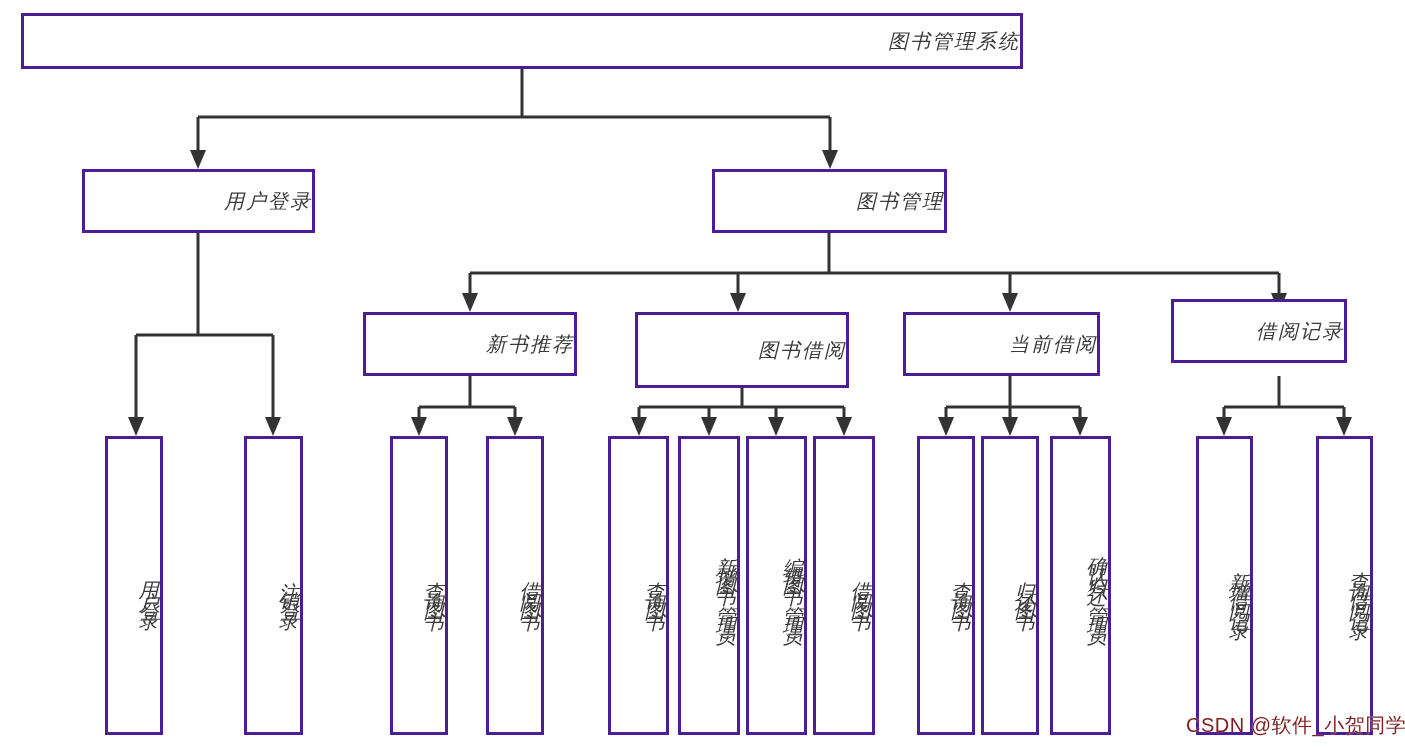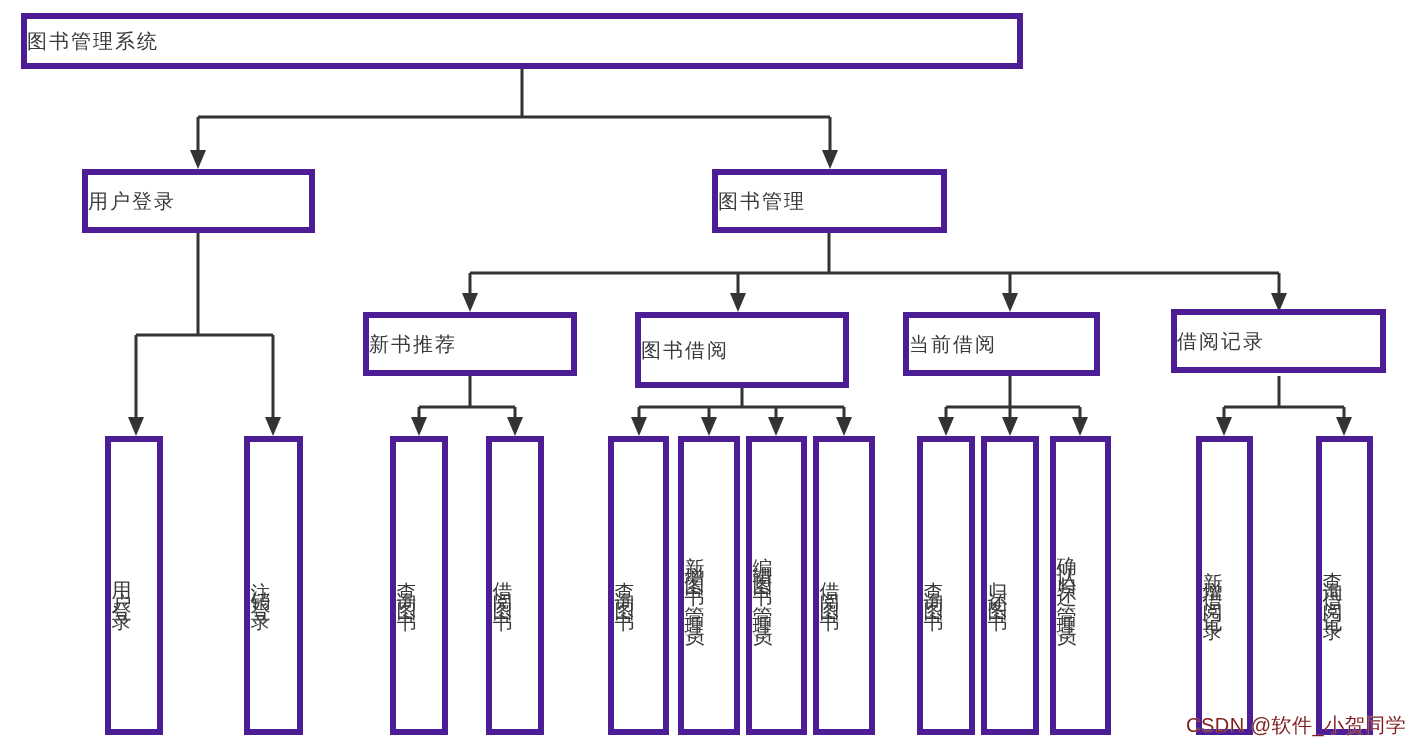--- a/index.html
+++ b/index.html
@@ -13,26 +13,27 @@
   }
   .connectors {
     position: absolute;
     left: 0; top: 0;
     z-index: 1;
   }
   .box {
     position: absolute;
     box-sizing: border-box;
     background: #ffffff;
-    border: 6px solid #4c1d95;
+    border: 3px solid #4c1d95;
     display: flex;
     align-items: center;
-    justify-content: flex-start;
+    justify-content: flex-end;
     color: #3a3a3a;
     z-index: 2;
+    font-style: italic;
   }
   .h-box span {
     font-size: 20px;
     letter-spacing: 2px;
     white-space: nowrap;
   }
   .v-box .vlabel {
     writing-mode: vertical-rl;
     text-orientation: mixed;
     font-size: 20px;
@@ -110,21 +111,21 @@
 
   <div class="box h-box" style="left:712px;top:169px;width:235px;height:64px">
     <span>图书管理</span>
   </div>
   <div class="box h-box" style="left:635px;top:312px;width:214px;height:76px">
     <span>图书借阅</span>
   </div>
   <div class="box h-box" style="left:903px;top:312px;width:197px;height:64px">
     <span>当前借阅</span>
   </div>
-  <div class="box h-box" style="left:1171px;top:309px;width:215px;height:64px">
+  <div class="box h-box" style="left:1171px;top:299px;width:176px;height:64px">
     <span>借阅记录</span>
   </div>
 
   <div class="box v-box" style="left:105px;top:436px;width:58px;height:299px">
     <span class="vlabel">用户登录</span>
   </div>
   <div class="box v-box" style="left:244px;top:436px;width:59px;height:299px">
     <span class="vlabel">注销登录</span>
   </div>
 

